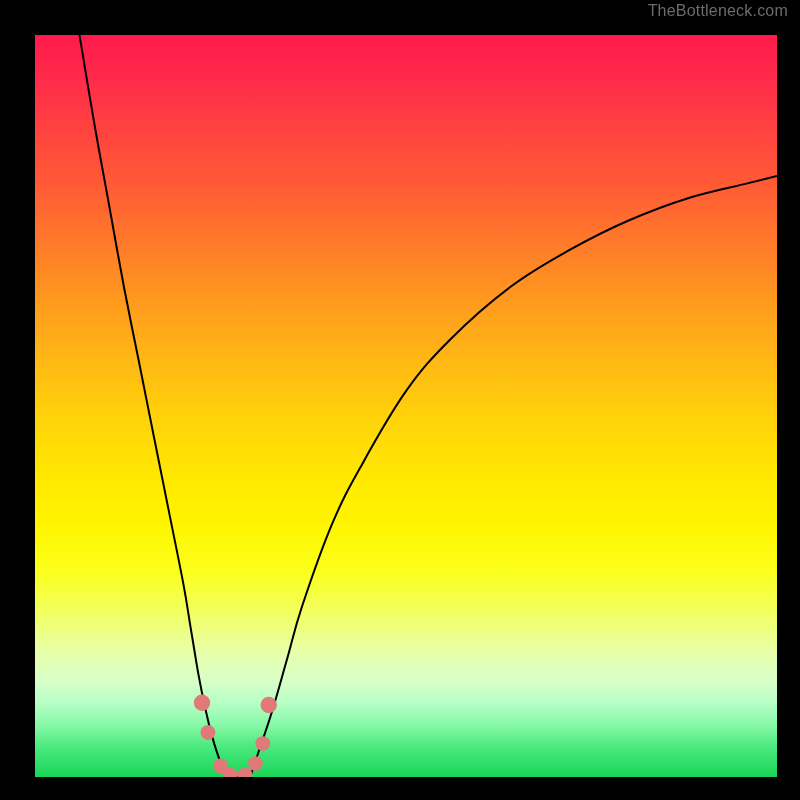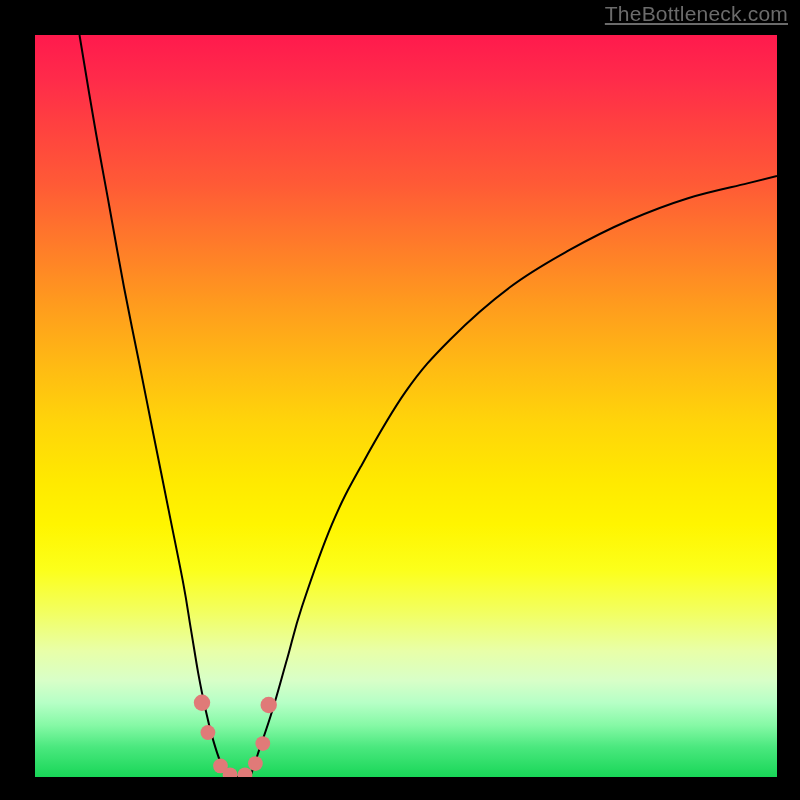--- a/index.html
+++ b/index.html
@@ -17,25 +17,24 @@
     top: 0;
     width: 800px;
     height: 800px;
     background: #000;
   }
   .watermark {
     position: absolute;
     top: 2px;
     right: 12px;
     color: #6b6b6b;
-    font-size: 21px;
+    font-size: 16px;
     font-weight: 400;
     letter-spacing: 0.2px;
     z-index: 20;
-    text-decoration: underline;
   }
   .plot-area {
     position: absolute;
     left: 35px;
     top: 35px;
     width: 742px;
     height: 742px;
     overflow: hidden;
     z-index: 5;
   }

